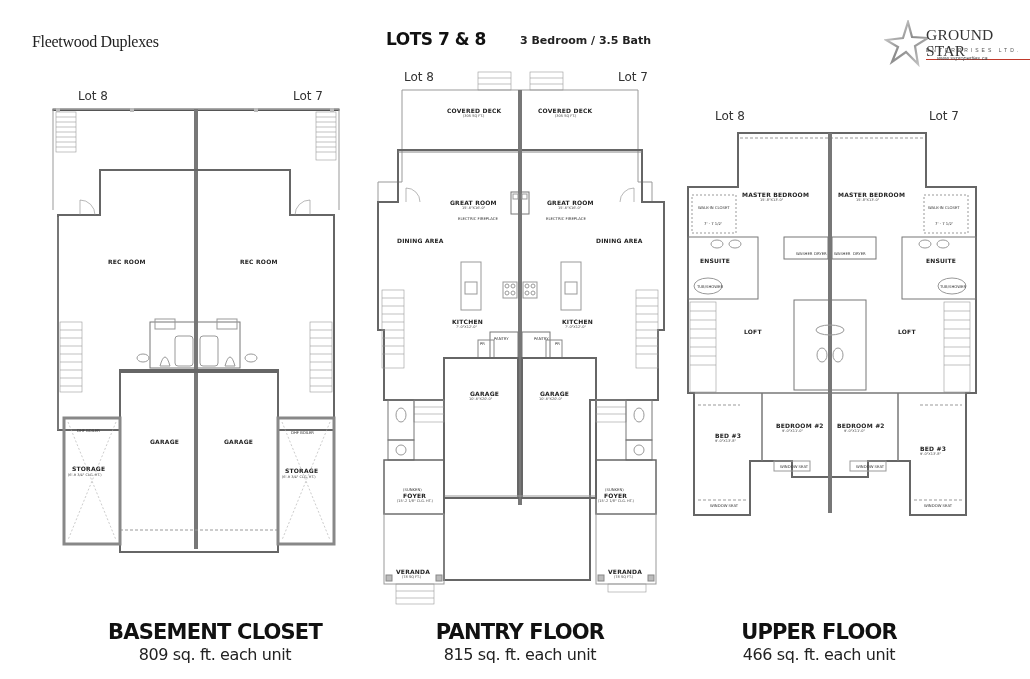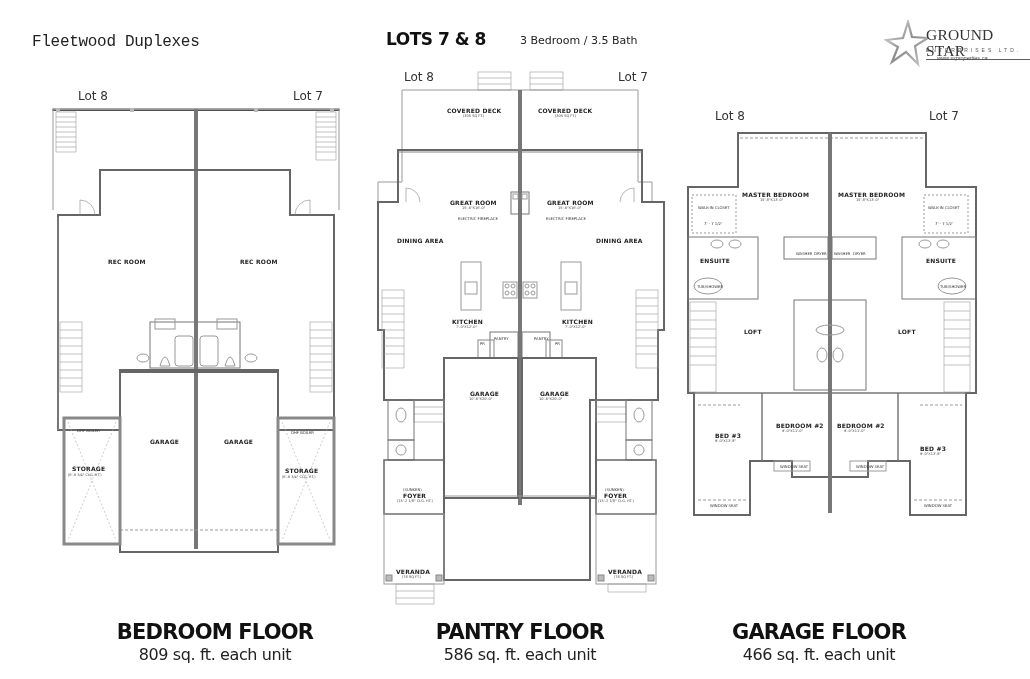--- a/index.html
+++ b/index.html
@@ -1,23 +1,23 @@
 <!DOCTYPE html>
 <html><head>
 <meta charset="utf-8">
 <style>
   * { box-sizing: border-box; margin: 0; padding: 0; }
   html, body { width: 1030px; height: 679px; background: #ffffff; overflow: hidden; }
   body { position: relative; font-family: "Liberation Sans", sans-serif; color: #1a1a1a; }
 
   .abs { position: absolute; }
 
-  .project-name { left: 32px; top: 33px; font-size: 16px; color: #222; font-family: Liberation Mono, monospace; letter-spacing: -0.3px; }
+  .project-name { left: 32px; top: 33px; font-size: 16px; color: #222; font-family: Liberation Serif, serif; letter-spacing: -0.3px; }
   .lots-title { left: 386px; top: 29px; font-size: 17px; font-weight: bold; color: #111; letter-spacing: -0.5px; font-family: "DejaVu Sans", sans-serif; }
-  .lots-subtitle { left: 520px; top: 34px; font-size: 11px; font-weight: normal; color: #222; font-family: "DejaVu Sans", sans-serif; }
+  .lots-subtitle { left: 520px; top: 34px; font-size: 11px; font-weight: bold; color: #222; font-family: "DejaVu Sans", sans-serif; }
 
   .logo { left: 884px; top: 20px; width: 146px; height: 48px; }
   .logo .brand { position: absolute; left: 42px; top: 7px; font-family: "Liberation Serif", serif; font-size: 15.5px; color: #333; letter-spacing: 0.2px; border-bottom: 1.5px solid #c0392b; line-height: 16px; }
   .logo .sub { position: absolute; left: 42px; top: 27px; font-size: 5px; letter-spacing: 3px; color: #555; }
   .logo .url { position: absolute; left: 53px; top: 35px; font-size: 5.5px; font-style: italic; color: #444; }
   .logo svg { position: absolute; left: 0; top: 0; }
 
   .lot-label { font-size: 12px; color: #333; font-family: "DejaVu Sans", sans-serif; }
 
   .plan { position: absolute; }
@@ -390,20 +390,20 @@
   <div class="room-label" style="left:35px; top:307px;">BED #3</div>
   <div class="room-dim" style="left:35px; top:314px;">9'-0"X13'-8"</div>
   <div class="room-label" style="left:240px; top:320px;">BED #3</div>
   <div class="room-dim" style="left:240px; top:327px;">9'-0"X13'-8"</div>
   <div class="tiny-label" style="left:100px; top:339px;">WINDOW SEAT</div>
   <div class="tiny-label" style="left:176px; top:339px;">WINDOW SEAT</div>
   <div class="tiny-label" style="left:30px; top:378px;">WINDOW SEAT</div>
   <div class="tiny-label" style="left:244px; top:378px;">WINDOW SEAT</div>
 </div>
 
-<div class="floor-title" style="left:90px; top:620px; width:250px;">BEDROOM FLOOR</div>
+<div class="floor-title" style="left:90px; top:620px; width:250px;">BASEMENT CLOSET</div>
 <div class="floor-area" style="left:90px; top:645px; width:250px;">809 sq. ft. each unit</div>
 
 <div class="floor-title" style="left:395px; top:620px; width:250px;">PANTRY FLOOR</div>
-<div class="floor-area" style="left:395px; top:645px; width:250px;">586 sq. ft. each unit</div>
-
-<div class="floor-title" style="left:694px; top:620px; width:250px;">GARAGE FLOOR</div>
+<div class="floor-area" style="left:395px; top:645px; width:250px;">815 sq. ft. each unit</div>
+
+<div class="floor-title" style="left:694px; top:620px; width:250px;">UPPER FLOOR</div>
 <div class="floor-area" style="left:694px; top:645px; width:250px;">466 sq. ft. each unit</div>
 
 </body></html>

